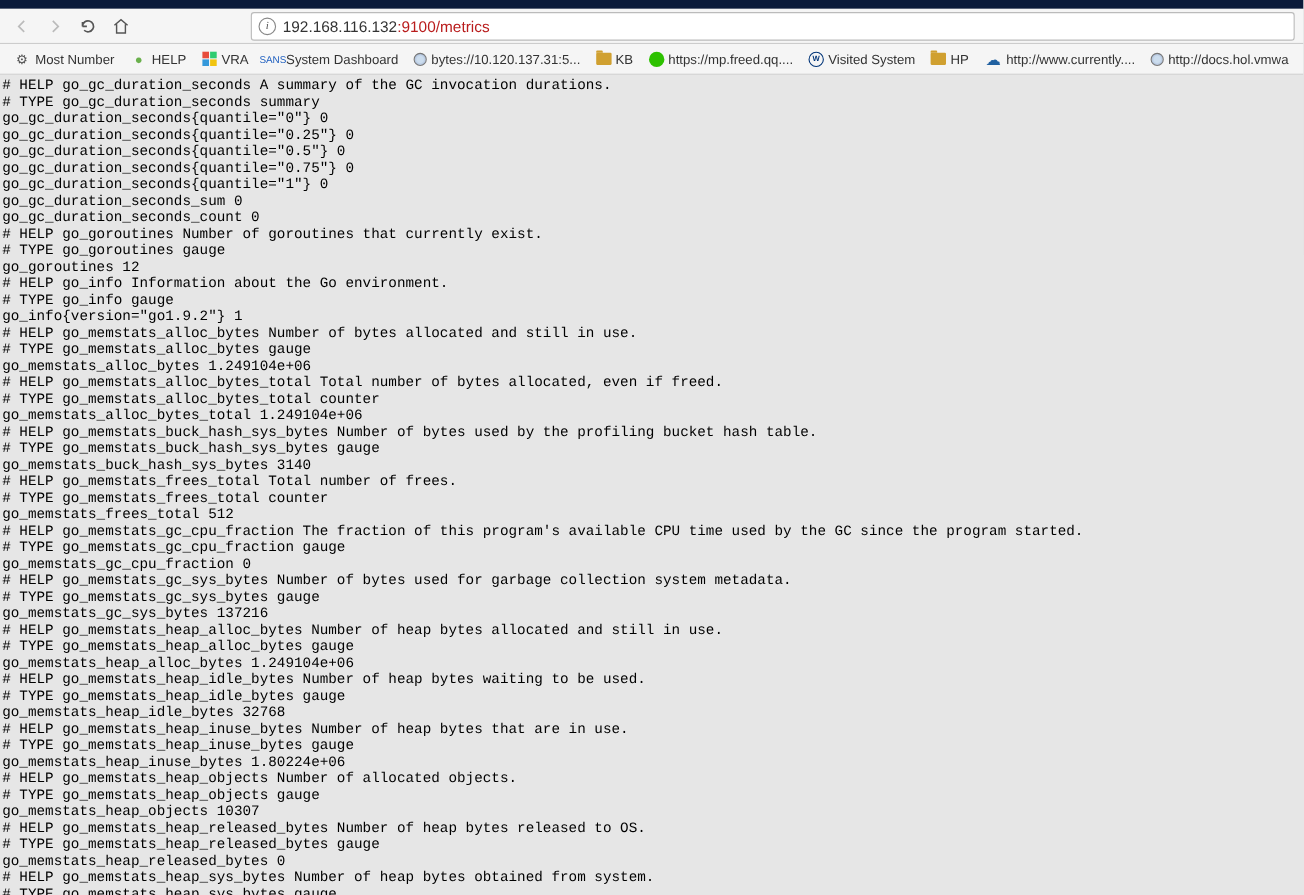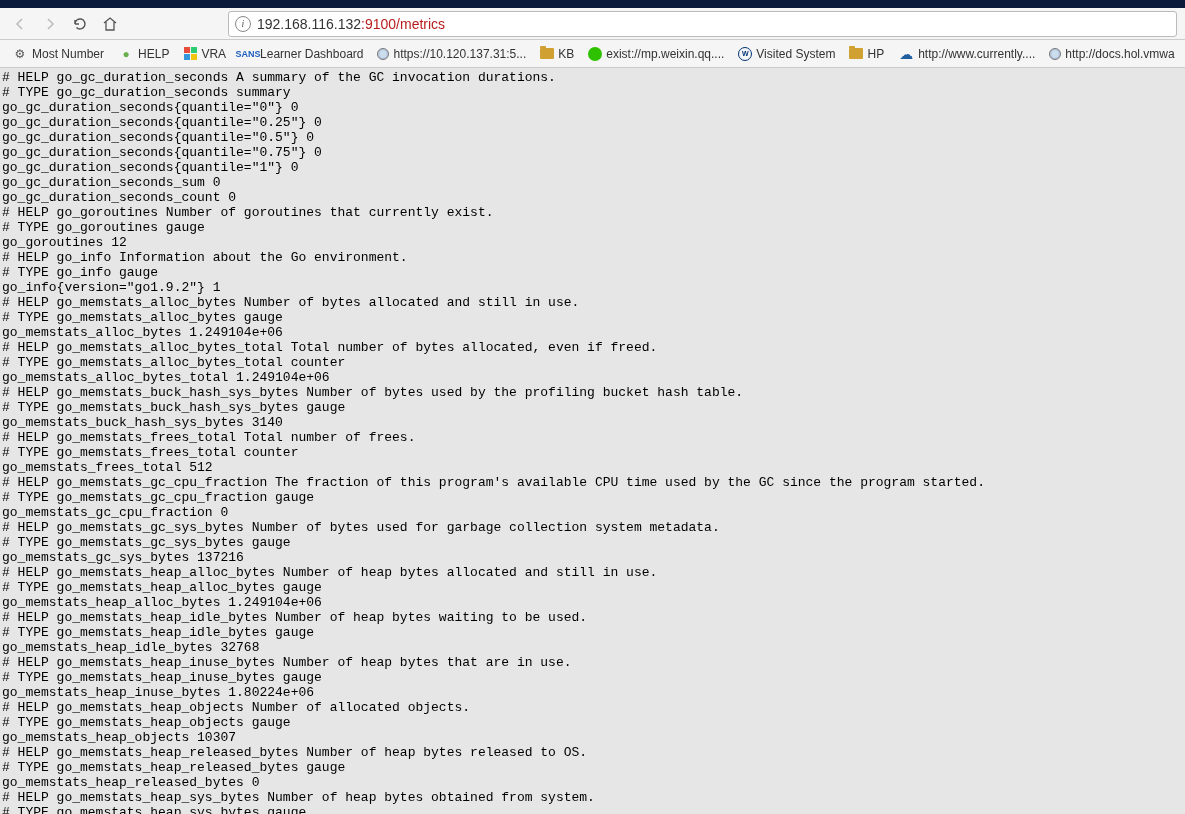--- a/index.html
+++ b/index.html
@@ -140,21 +140,21 @@
     text-align: center;
   }
   .bm-icon.vcops { color: #6ab04c; font-weight: bold; }
   .bm-icon.vra {
     display: flex;
     flex-wrap: wrap;
     width: 14px;
     height: 14px;
   }
   .bm-icon.vra span { width: 6px; height: 6px; margin: 0.5px; }
-  .bm-icon.sans { color: #2060c0; font-weight: bold; font-size: 9px; }
+  .bm-icon.sans { color: #2060c0; font-weight: normal; font-size: 9px; }
   .bm-icon.jad { color: #2060a0; font-size: 14px; }
   .content {
     flex: 1;
     background: #e6e6e6;
     overflow: hidden;
     padding: 2px;
   }
   pre {
     font-family: "Courier New", monospace;
     font-size: 13px;
@@ -211,33 +211,33 @@
       <span class="bm-icon vra">
         <span style="background: rgb(231, 76, 60);"></span>
         <span style="background: rgb(46, 204, 113);"></span>
         <span style="background: rgb(52, 152, 219);"></span>
         <span style="background: rgb(241, 196, 15);"></span>
       </span>
       <span>VRA</span>
     </div>
     <div class="bm-item">
       <span class="bm-icon sans">SANS</span>
-      <span>Learner Dashboard</span>
+      <span>System Dashboard</span>
     </div>
     <div class="bm-item">
       <span class="bm-icon globe"></span>
-      <span>https://10.120.137.31:5...</span>
+      <span>bytes://10.120.137.31:5...</span>
     </div>
     <div class="bm-item">
       <span class="bm-icon folder"></span>
       <span>KB</span>
     </div>
     <div class="bm-item">
       <span class="bm-icon wechat"></span>
-      <span>exist://mp.weixin.qq....</span>
+      <span>https://mp.freed.qq....</span>
     </div>
     <div class="bm-item">
       <span class="bm-icon vw">W</span>
       <span>Visited System</span>
     </div>
     <div class="bm-item">
       <span class="bm-icon folder"></span>
       <span>HP</span>
     </div>
     <div class="bm-item">

